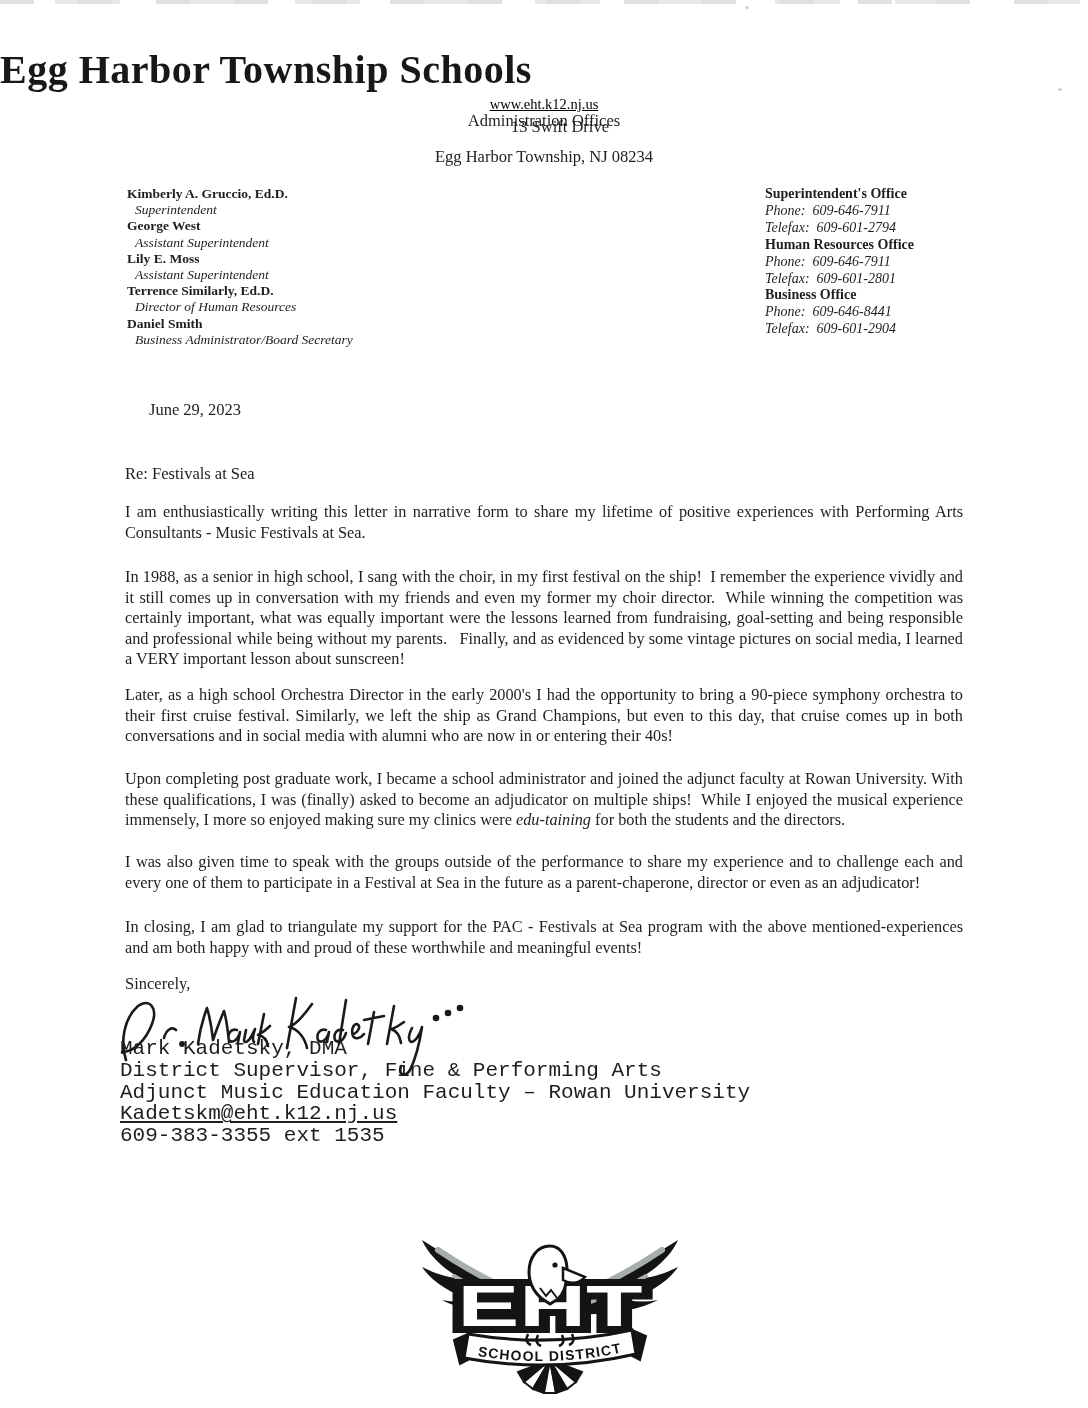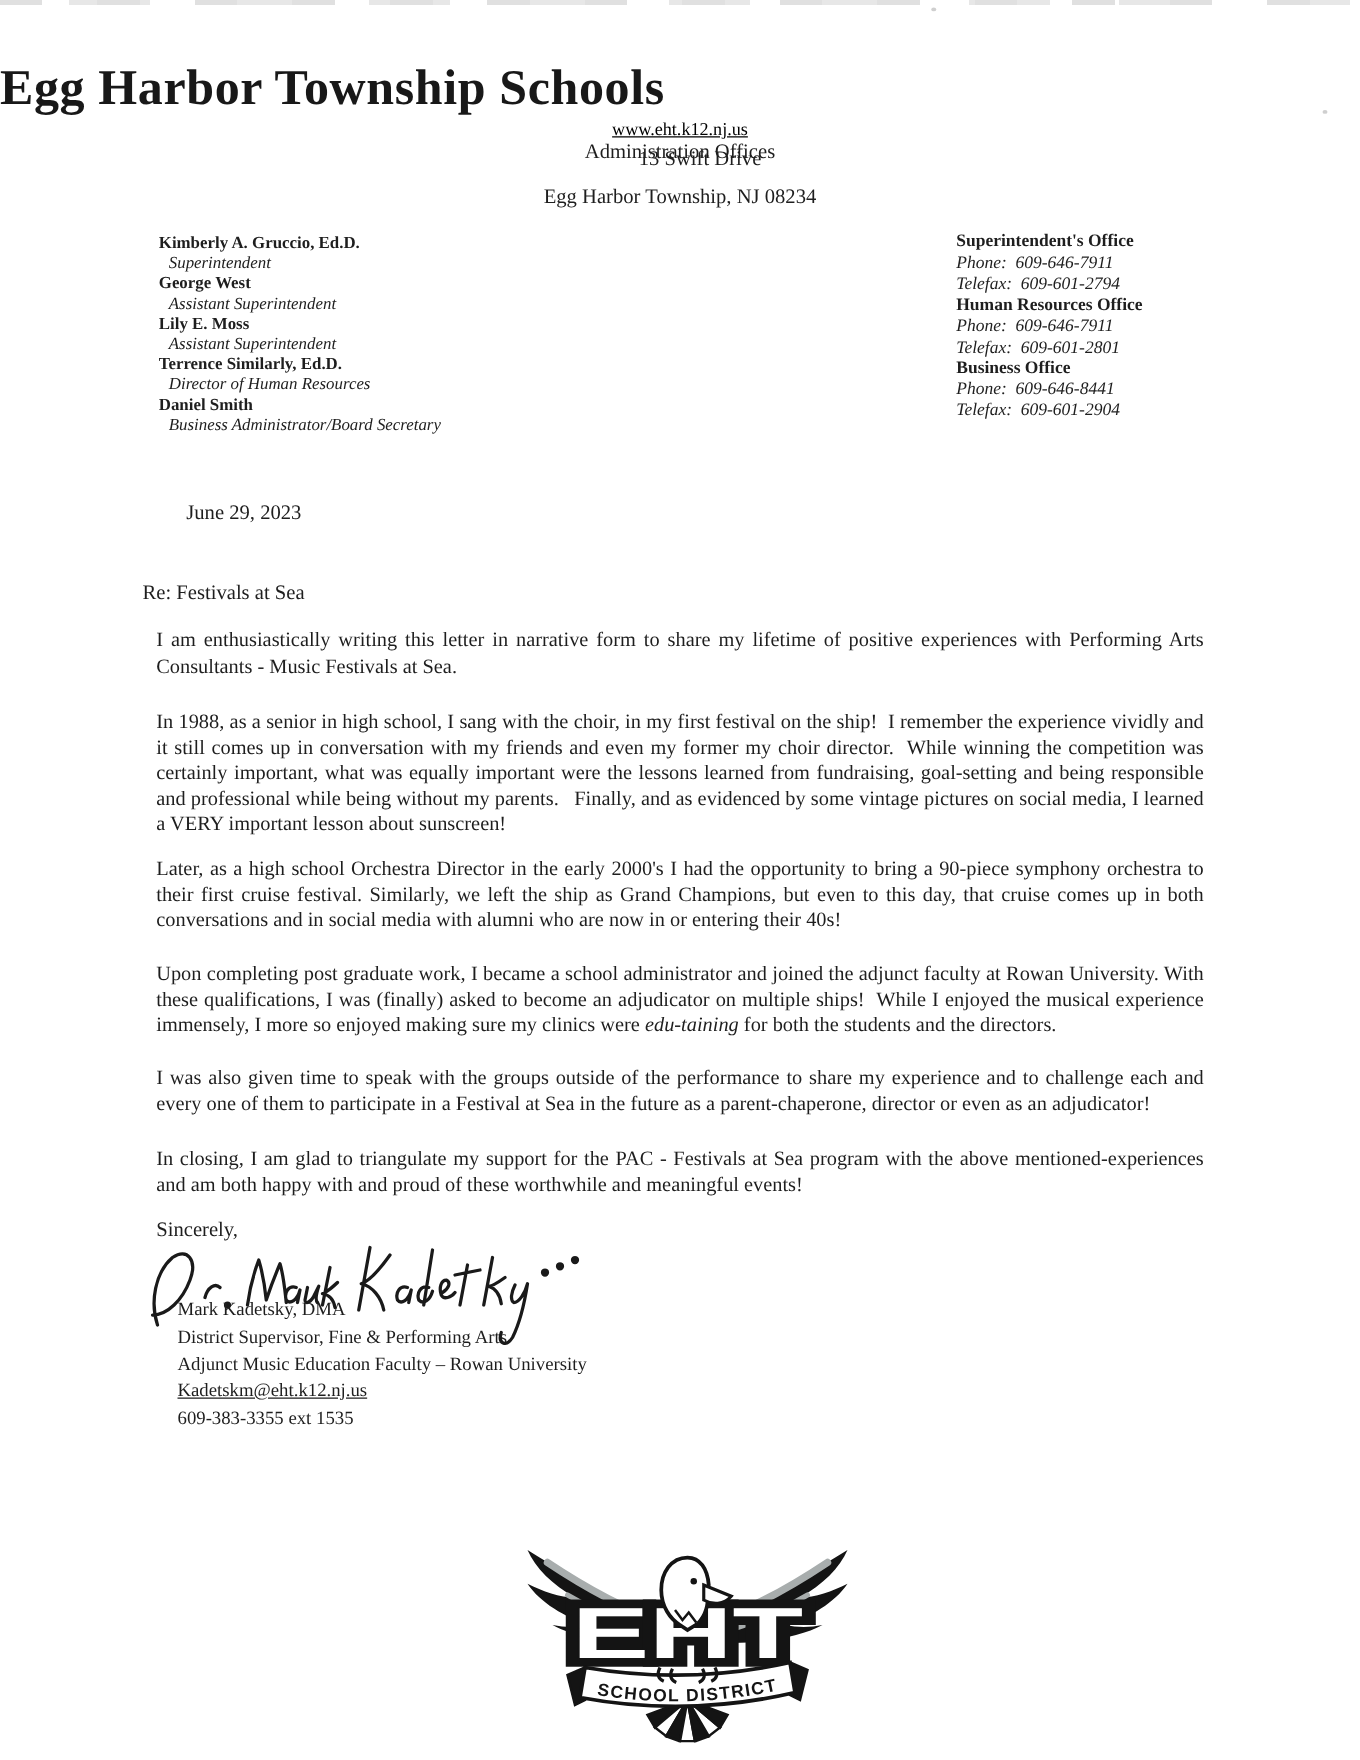--- a/index.html
+++ b/index.html
@@ -34,34 +34,34 @@
   .staff .name { font-weight:bold; }
   .staff .role { font-style:italic; padding-left:8px; }
 
   
   .offices { position:absolute; left:765px; top:186px; font-size:14px; line-height:16.9px; }
   .offices .oname { font-weight:bold; }
   .offices .oline { font-style:italic; white-space:pre-wrap; }
 
   
   .dateline  { position:absolute; left:125px; top:400px; font-size:16.5px;margin-left:24px; }
-  .subject   { position:absolute; left:114px; top:464px; font-size:16.5px; }
+  .subject   { position:absolute; left:125px; top:464px; font-size:16.5px; }
   .para {
     position:absolute; left:125px; width:838px; margin:0;
     font-size:16.3px; line-height:20.6px; text-align:justify; white-space:pre-wrap;
   }
   .p1 { top:502px; } .p2 { top:567px; } .p3 { top:685px; }
   .p4 { top:769px; } .p5 { top:852px; } .p6 { top:917px; }
   .ital { font-style:italic; }
 
   .closing { position:absolute; left:125px; top:974px; font-size:16.5px; }
 
   .signature { position:absolute; left:112px; top:978px; pointer-events:none; }
 
-  .sigblock { position:absolute; left:142px; top:1038px; font-size:15px; line-height:21.8px; }
+  .sigblock { position:absolute; left:120px; top:1038px; font-size:21px; line-height:21.8px;font-family:Liberation Mono, monospace; }
   .sigblock .email { text-decoration:underline; color:#1e1e1e; display:inline-block; }
 
   .logo { position:absolute; left:410px; top:1222px; }
   .logo text { font-family:"Liberation Sans", sans-serif; font-weight:bold; }
 </style>
 </head>
 <body>
 
 <div class="page">
 

